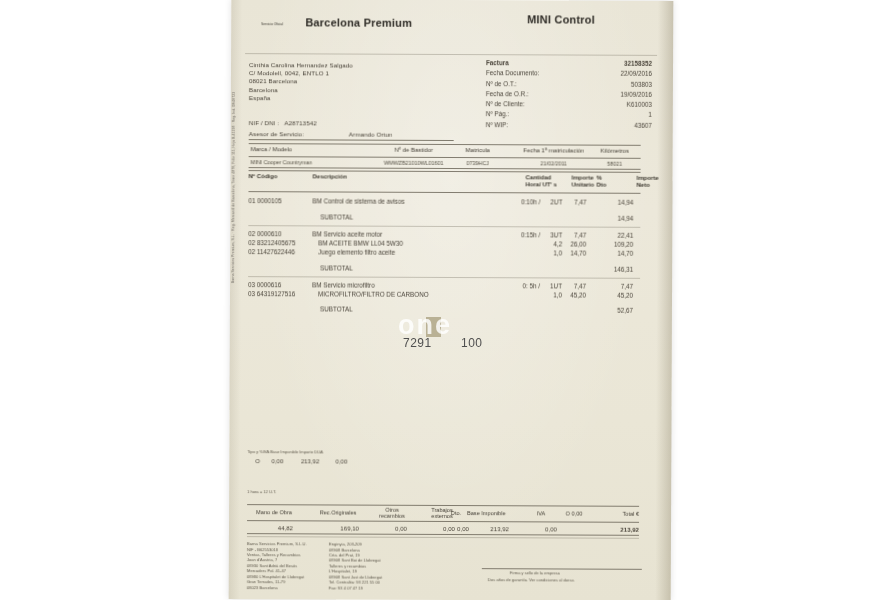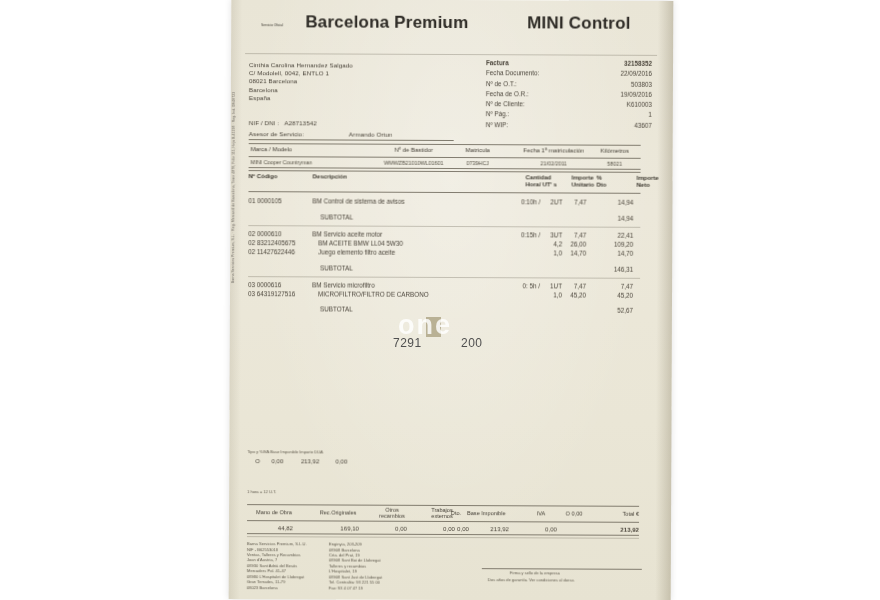--- a/index.html
+++ b/index.html
@@ -18,21 +18,21 @@
     transform:rotate(.25deg);
   }
   .inner{position:absolute;inset:0;filter:blur(.22px);}
   .abs{position:absolute;}
   .ln{position:absolute;background:#6f695c;height:1px;opacity:.85;}
   .ln.faint{opacity:.35;}
   .b{font-weight:bold;}
   .txt{font-size:6.2px;line-height:8.2px;color:#4a443a;letter-spacing:.1px;}
   .tiny{font-size:6px;line-height:8px;transform:scale(.68);transform-origin:0 0;color:#5d574a;white-space:nowrap;}
   .brand-small{font-size:6px;transform:scale(.55);transform-origin:0 50%;color:#3a372f;display:inline-block;}
-  .brand{font-size:17px;font-weight:bold;color:#2e2b26;letter-spacing:.2px;}
+  .brand{font-size:11px;font-weight:bold;color:#2e2b26;letter-spacing:.2px;}
   
   .meta{left:255px;top:59px;width:166px;}
   .mrow{position:relative;height:10.3px;font-size:6.3px;color:#4a443a;}
   .mrow .lab{position:absolute;left:0;}
   .mrow .val{position:absolute;right:0;text-align:right;}
   
   .vcell{position:absolute;font-size:6px;color:#433e35;text-align:center;}
   .vval{position:absolute;font-size:5.4px;color:#555044;text-align:center;}
   
   .irow{position:absolute;left:18px;width:392px;height:9px;font-size:6.3px;color:#4a443a;}
@@ -291,14 +291,14 @@
 
     <div class="side">
       <span class="in">Barna Servicios Premium, S.L. · Reg. Mercantil de Barcelona, Tomo 4876, Folio 111, Hoja B-41236 · Reg. Ind. 08/46723</span>
     </div>
 
   </div>
 </div>
 
 <div class="abs" style="position:absolute;left:426px;top:317px;width:15px;height:20px;background:#b3ab8d;opacity:.9;"></div>
 <div class="abs wm-text" style="position:absolute;left:398px;top:310px;">one</div>
-<div class="abs ovnum" style="position:absolute;left:393px;top:336px;">7291</div>
-<div class="abs ovnum" style="position:absolute;left:461px;top:336px;">200</div>
+<div class="abs ovnum" style="position:absolute;left:403px;top:336px;">7291</div>
+<div class="abs ovnum" style="position:absolute;left:461px;top:336px;">100</div>
 
 </body></html>

